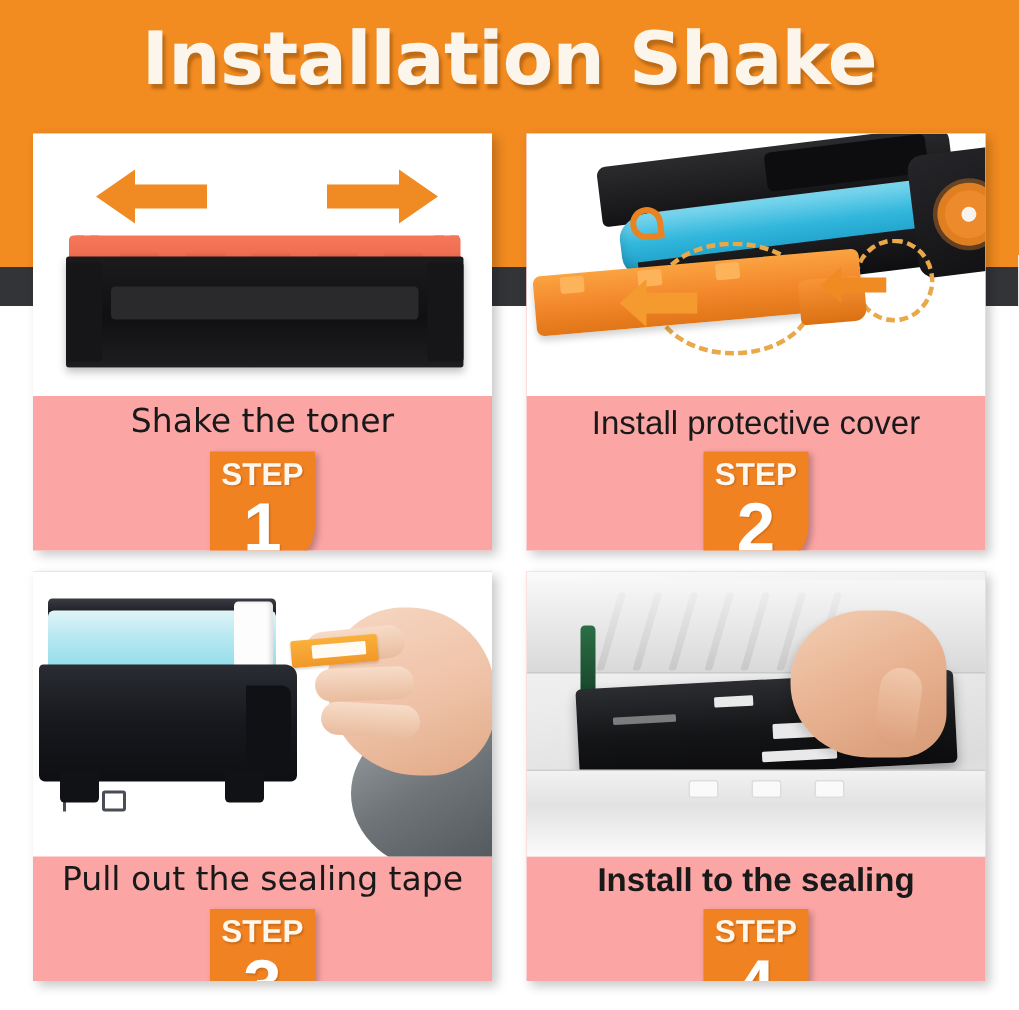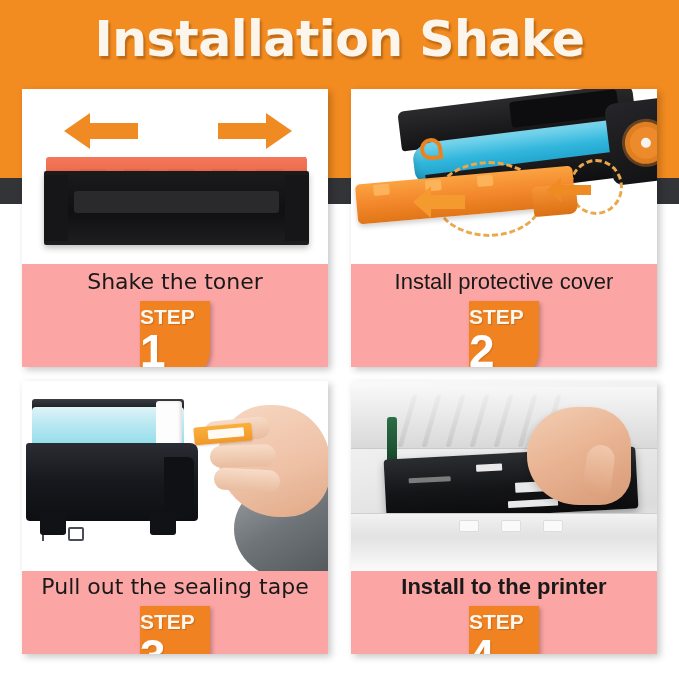--- a/index.html
+++ b/index.html
@@ -105,21 +105,21 @@
   
   .badge {
     position: absolute;
     left: 50%;
     transform: translateX(-50%);
     width: 70px;
     height: 76px;
     background: #F08222;
     border-radius: 0 0 26px 0;
     box-shadow: 2px 2px 4px rgba(0,0,0,0.25);
-    text-align: left;
+    text-align: center;
     z-index: 5;
   }
   #card-1 .badge, #card-2 .badge { top: 212px; }
   #card-3 .badge, #card-4 .badge { top: 225px; }
 
   .badge-word {
     display: block;
     font-family: "Liberation Sans", sans-serif;
     font-weight: bold;
     font-size: 21px;
@@ -553,21 +553,21 @@
           <div class="s4-thumb"></div>
 
           <div class="s4-tray">
             <div class="s4-tray-notch" style="left:108px;"></div>
             <div class="s4-tray-notch" style="left:150px;"></div>
             <div class="s4-tray-notch" style="left:192px;"></div>
           </div>
         </div>
       </div>
 
-      <div class="caption">Install to the printer</div>
+      <div class="caption">Install to the sealing</div>
 
       <div class="badge">
         <span class="badge-word">STEP</span>
         <span class="badge-num">4</span>
       </div>
     </div>
   </div>
 
 </div>
 

